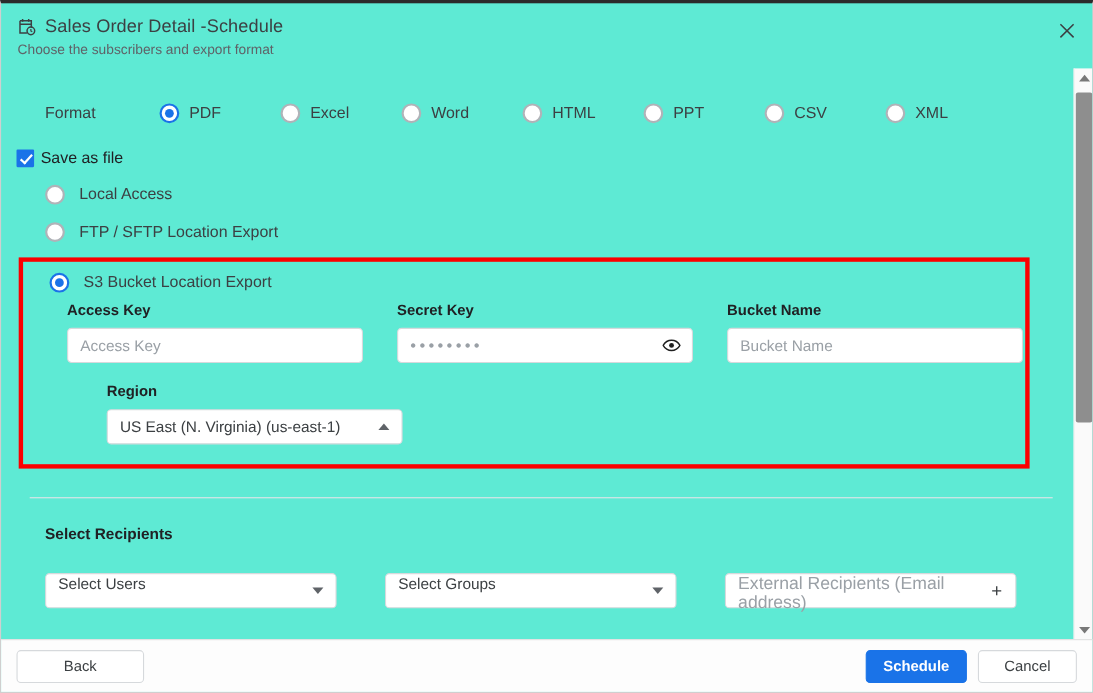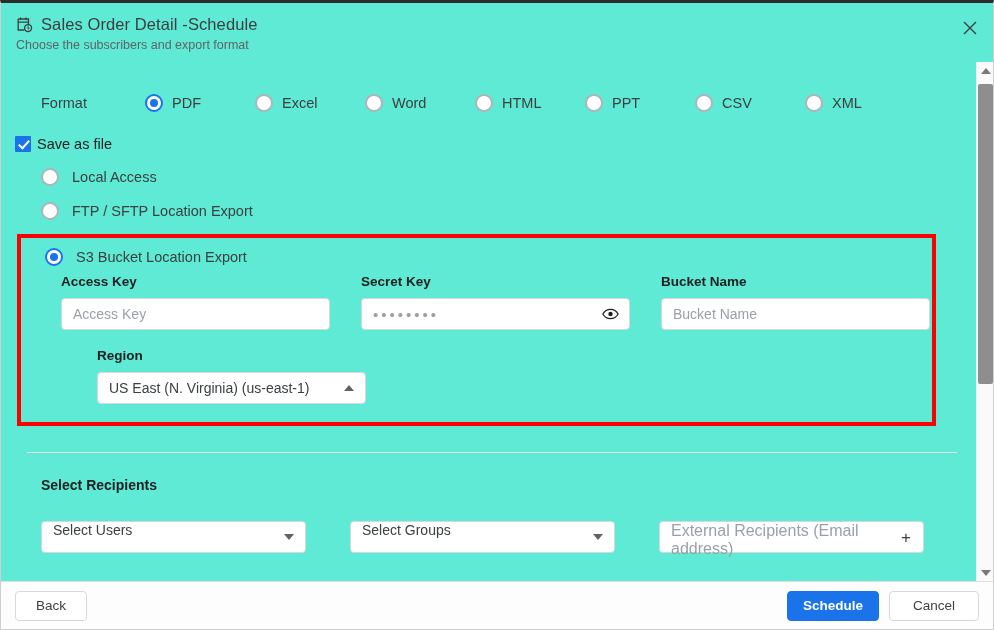--- a/index.html
+++ b/index.html
@@ -232,21 +232,21 @@
     background: #fdfdfd;
     display: flex; align-items: center;
     padding: 0 14px;
   }
   .btn {
     height: 30px; border-radius: 4px;
     font-size: 13.5px; cursor: pointer;
     display: flex; align-items: center; justify-content: center;
     border: 1px solid #d6d9dc; background: #fff; color: #3c4043;
   }
-  .btn-back { width: 72px; }
+  .btn-back { width: 116px; }
   .btn-schedule {
     width: 92px; margin-left: auto;
     background: #1a73e8; border-color: #1a73e8;
     color: #fff; font-weight: bold;
   }
   .btn-cancel { width: 90px; margin-left: 10px; }
 </style>
 </head>
 <body>
 

